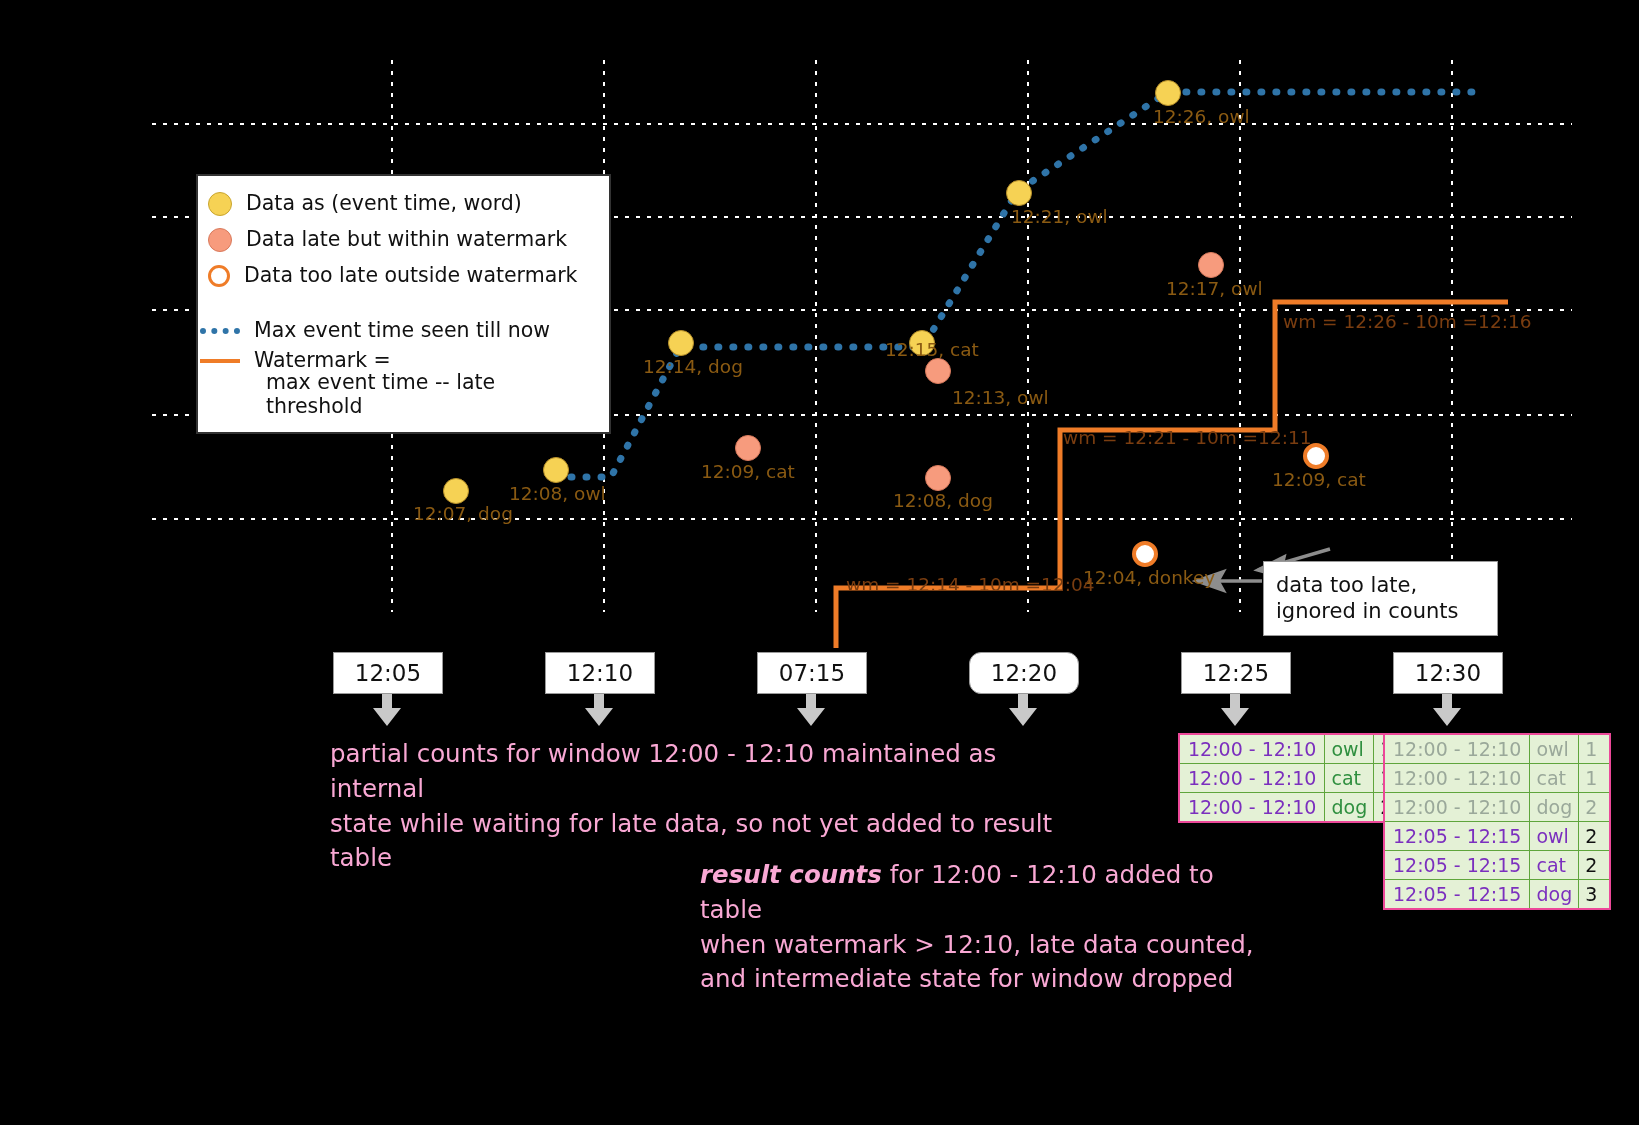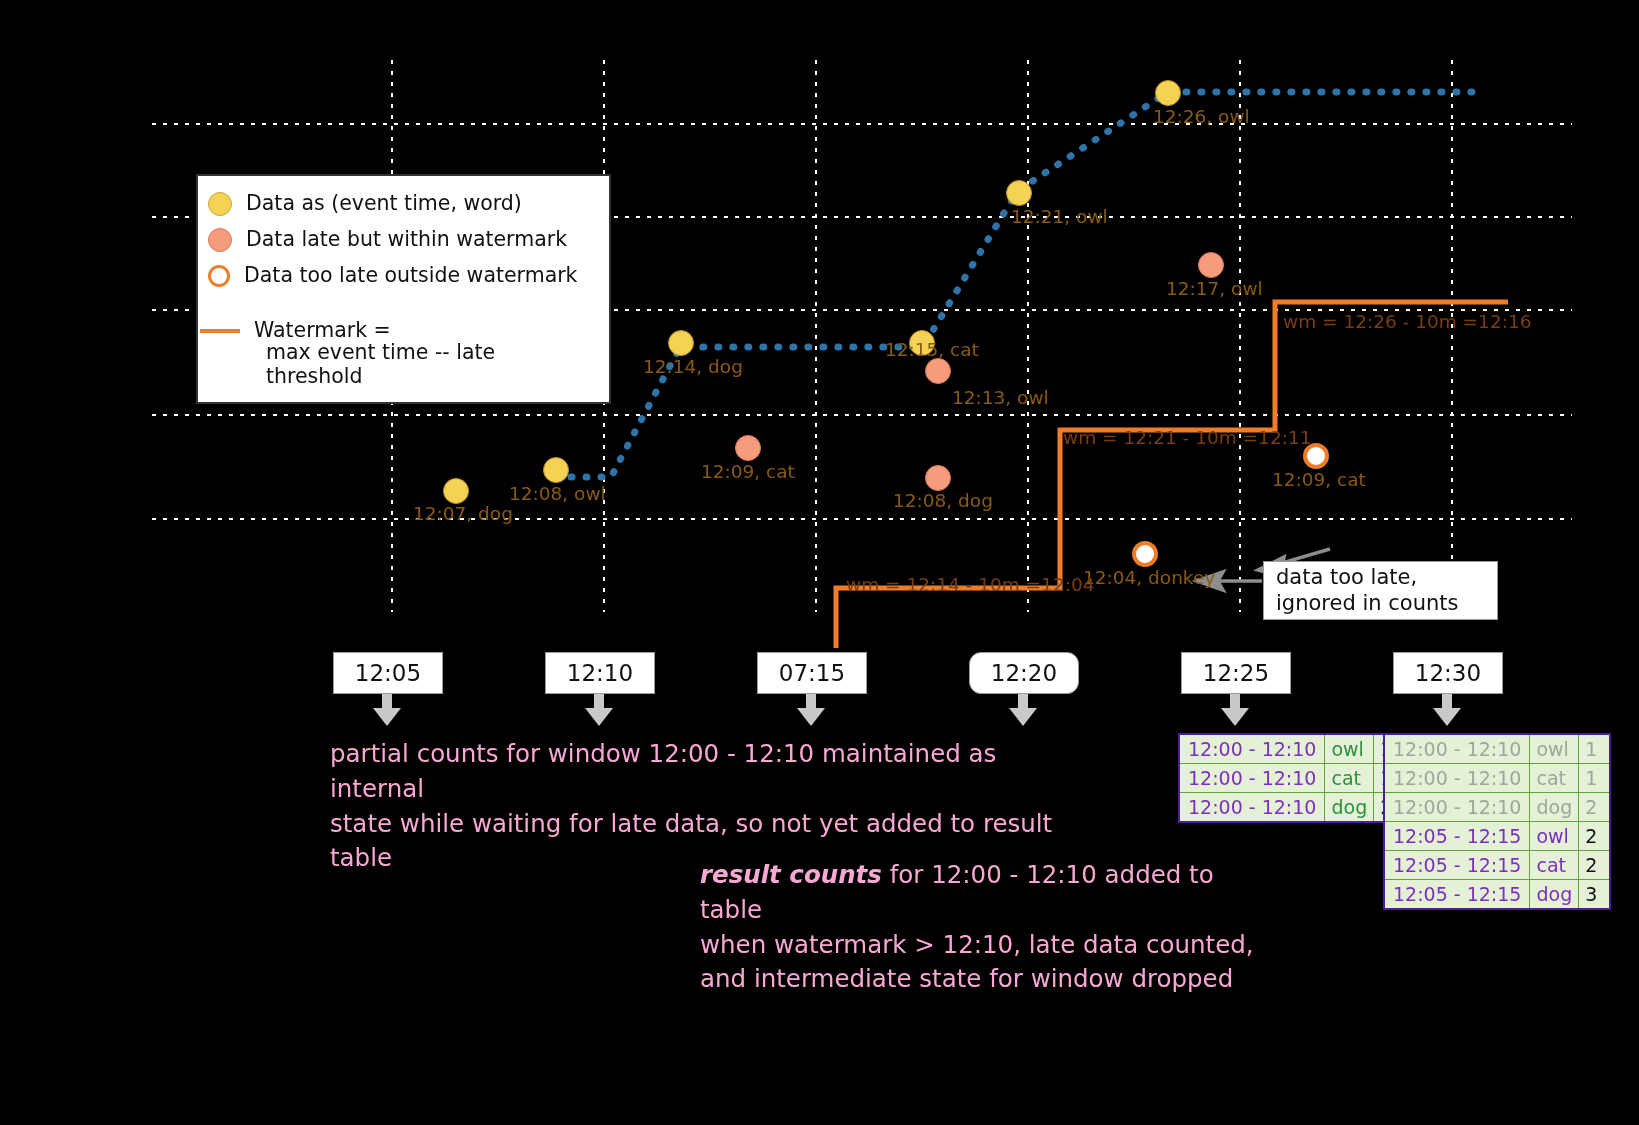--- a/index.html
+++ b/index.html
@@ -31,29 +31,29 @@
 
   
   .wmlabel{position:absolute;font-size:18.5px;color:#7a3d10;white-space:nowrap;background:transparent;}
 
   
   .tbox{position:absolute;width:108px;height:40px;background:#fff;border:1px solid #9a9a9a;
         display:flex;align-items:center;justify-content:center;font-size:23px;color:#111;}
 
   
   .callout{position:absolute;left:1263px;top:561px;width:235px;background:#fff;
-           border:1px solid #9a9a9a;padding:2px 12px;box-sizing:border-box;
+           border:1px solid #9a9a9a;padding:10px 12px;box-sizing:border-box;
            font-size:21px;color:#111;line-height:1.25;}
 
   
   .redtext{position:absolute;color:#f9a8d4;font-size:24.5px;text-align:left;line-height:1.42;}
   .redtext i{font-style:italic;font-weight:bold;}
 
   
-  .rtable{position:absolute;border:2px solid #4c1d95;background:#1d4ed8;
+  .rtable{position:absolute;border:2px solid #ec4899;background:#1d4ed8;
           border-collapse:collapse;}
   .rtable td{border:1px solid #5fa53c;font-size:19px;padding:3px 6px;
              background:#e4f1d6;color:#7b2fbe;white-space:nowrap;}
   .rtable td.win{padding-left:8px;padding-right:8px;}
   .rtable td.word{color:#2f8f3f;margin-left:44px;}
   .rtable td.cnt{color:#111;text-align:left;width:18px;}
 </style>
 </head>
 <body>
 
@@ -109,20 +109,24 @@
     <div class="row">
       <span class="dot salmon"></span>
       <span class="lbl">Data late but within watermark</span>
     </div>
     <div class="row">
       <span class="dot hollow"></span>
       <span class="lbl">Data too late outside watermark</span>
     </div>
     <div class="row" style="height:22px;"></div>
     <div class="row" style="height:30px;">
+      <span class="swatch-line dashblue"></span>
+      <span class="lbl">Max event time seen till now</span>
+    </div>
+    <div class="row" style="height:30px;">
       <span class="swatch-line solidorange"></span>
       <span class="lbl">Watermark =</span>
     </div>
     <div class="wm2">max event time -- late threshold</div>
   </div>
 
   <div class="pt yellow" style="left:443px;top:478px;"></div>
   <div class="ptlabel" style="left:413px;top:503px;">12:07, dog</div>
 
   <div class="pt yellow" style="left:543px;top:457px;"></div>

